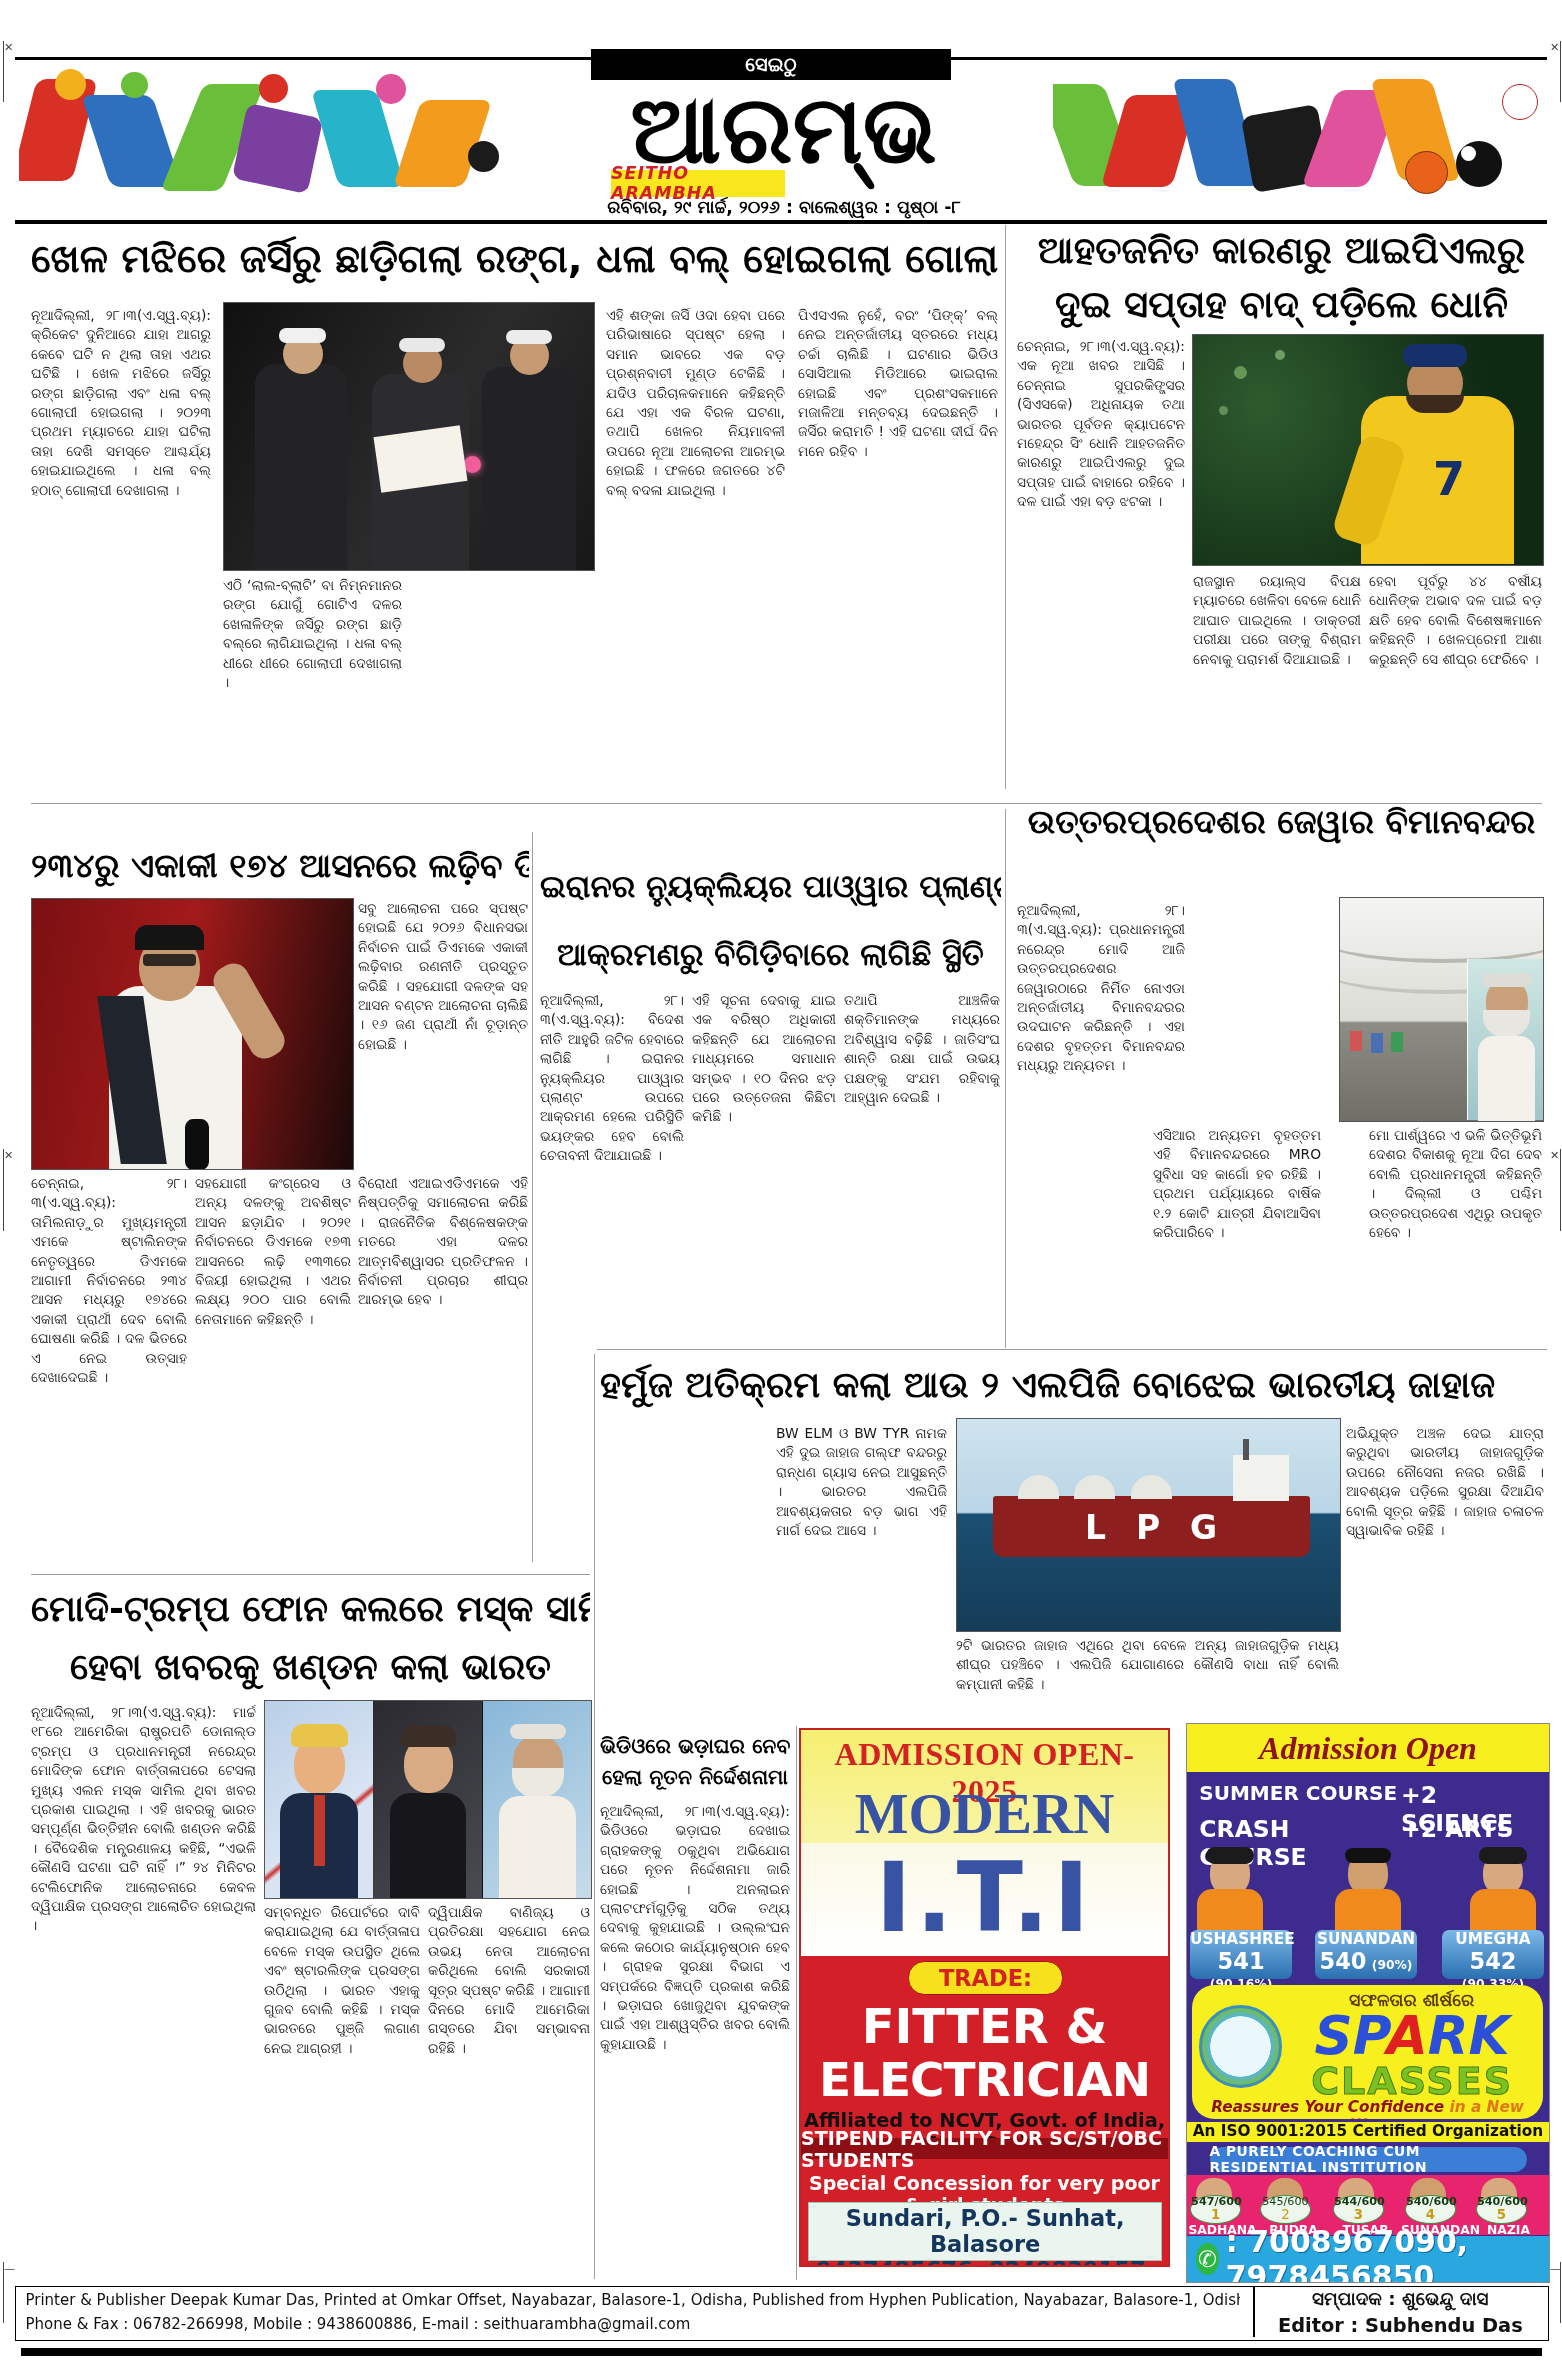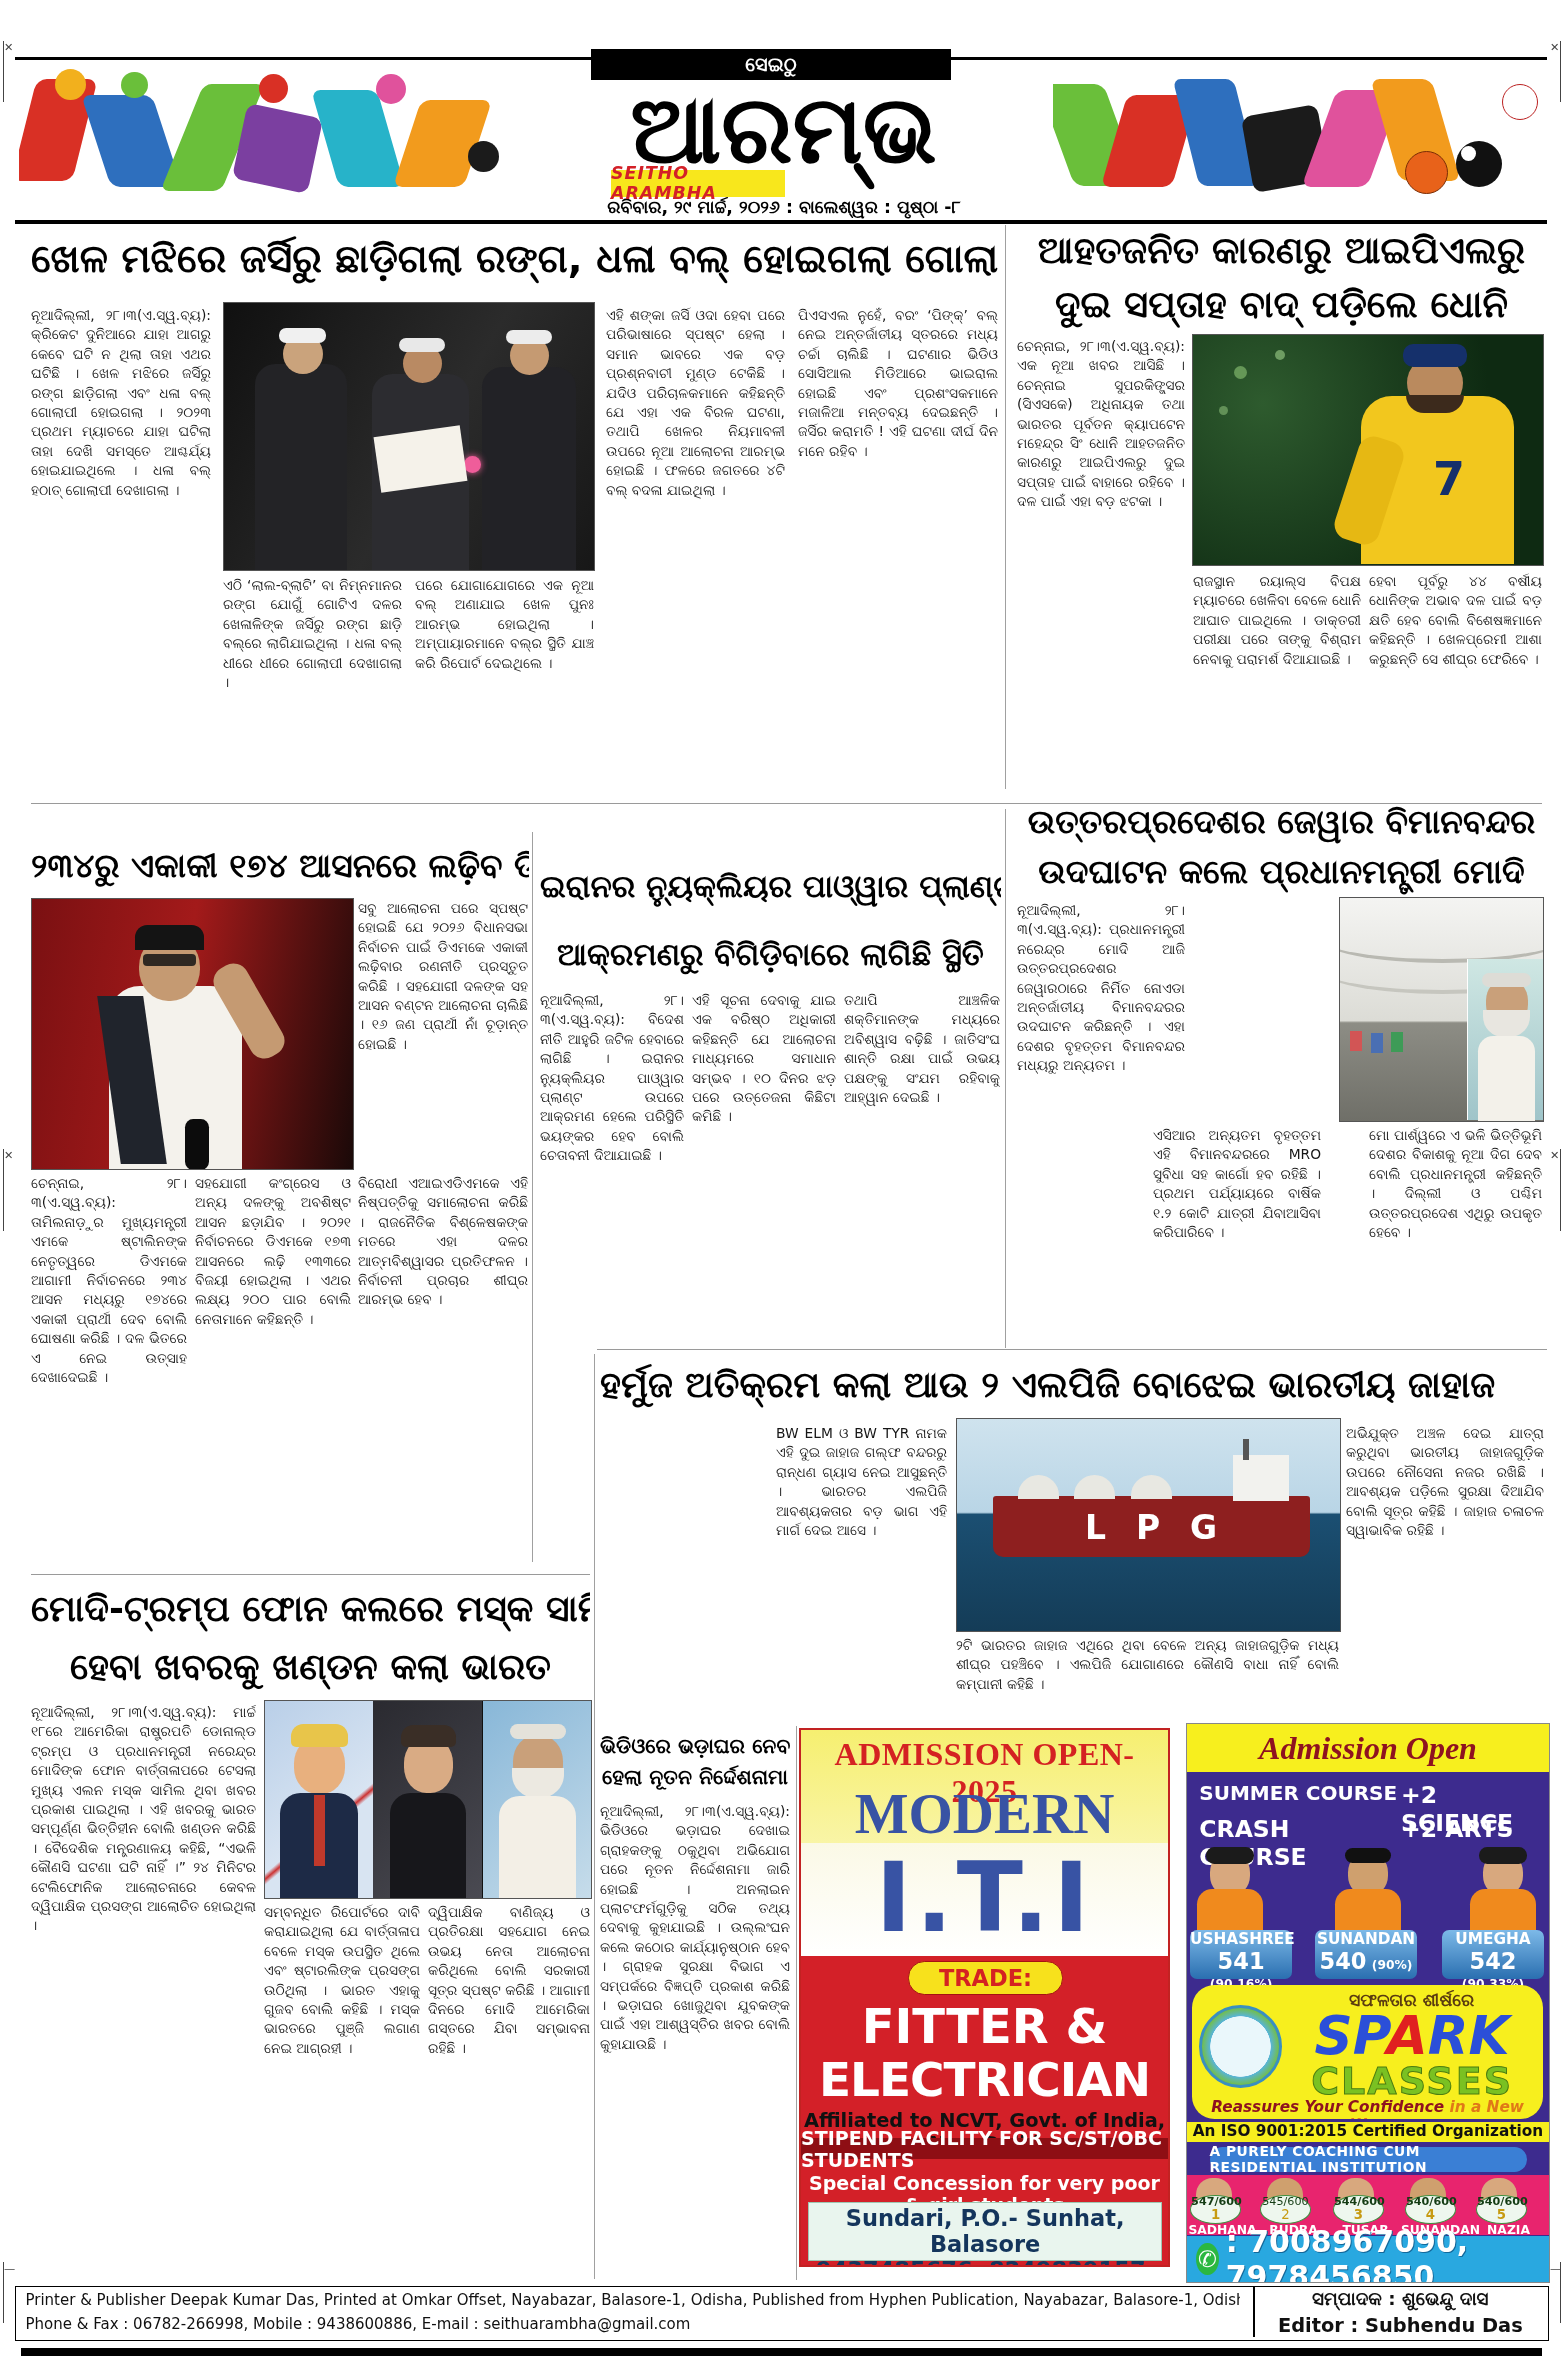--- a/index.html
+++ b/index.html
@@ -80,21 +80,20 @@
     <div class="shape" style="left:175px;top:35px;width:46px;height:14.3px;background:#e8e8e8;border-radius:7.1px;"></div>
     <div class="shape" style="left:258px;top:64px;width:94px;height:209px;background:#222226;border-radius:20.4px 20.4px 0 0;"></div>
     <div class="shape" style="left:286px;top:33px;width:39px;height:39px;background:#c59a72;border-radius:50%;"></div>
     <div class="shape" style="left:282px;top:27px;width:46px;height:14.3px;background:#ececec;border-radius:7.1px;"></div>
     <div class="shape" style="left:240px;top:153px;width:17.4px;height:17.4px;background:#ef5d9a;border-radius:50%;box-shadow:0 0 7.1px #ef5d9a;"></div>
     <div class="shape" style="left:153px;top:128px;width:87px;height:56px;background:#f5f2ea;transform:rotate(-8deg);"></div>
   </div>
 
   <div class="col" style="left:31px;top:306px;width:180px;height:486px;">ନୂଆଦିଲ୍ଲୀ, ୨୮।୩(ଏ.ସ୍ୱ.ବ୍ୟ): କ୍ରିକେଟ ଦୁନିଆରେ ଯାହା ଆଗରୁ କେବେ ଘଟି ନ ଥିଲା ତାହା ଏଥର ଘଟିଛି । ଖେଳ ମଝିରେ ଜର୍ସିରୁ ରଙ୍ଗ ଛାଡ଼ିଗଲା ଏବଂ ଧଳା ବଲ୍ ଗୋଲାପୀ ହୋଇଗଲା । ୨୦୨୩ ପ୍ରଥମ ମ୍ୟାଚରେ ଯାହା ଘଟିଲା ତାହା ଦେଖି ସମସ୍ତେ ଆଶ୍ଚର୍ଯ୍ୟ ହୋଇଯାଇଥିଲେ । ଧଳା ବଲ୍ ହଠାତ୍ ଗୋଲାପୀ ଦେଖାଗଲା ।</div>
   <div class="col" style="left:223px;top:576px;width:179px;height:216px;">ଏଠି ‘ଲାଲ-ବ୍ଲାଟି’ ବା ନିମ୍ନମାନର ରଙ୍ଗ ଯୋଗୁଁ ଗୋଟିଏ ଦଳର ଖେଳାଳିଙ୍କ ଜର୍ସିରୁ ରଙ୍ଗ ଛାଡ଼ି ବଲ୍‌ରେ ଲାଗିଯାଇଥିଲା । ଧଳା ବଲ୍ ଧୀରେ ଧୀରେ ଗୋଲାପୀ ଦେଖାଗଲା ।</div>
-  <div class="col" style="left:415px;top:576px;width:179px;height:216px;">ପରେ ଯୋଗାଯୋଗରେ ଏକ ନୂଆ ବଲ୍ ଅଣାଯାଇ ଖେଳ ପୁନଃ ଆରମ୍ଭ ହୋଇଥିଲା । ଅମ୍ପାୟାରମାନେ ବଲ୍‌ର ସ୍ଥିତି ଯାଞ୍ଚ କରି ରିପୋର୍ଟ ଦେଇଥିଲେ ।</div>
   <div class="col" style="left:606px;top:306px;width:179px;height:486px;">ଏହି ଶଙ୍କା ଜର୍ସି ଓଦା ହେବା ପରେ ପରିଭାଷାରେ ସ୍ପଷ୍ଟ ହେଲା । ସମାନ ଭାବରେ ଏକ ବଡ଼ ପ୍ରଶ୍ନବାଚୀ ମୁଣ୍ଡ ଟେକିଛି । ଯଦିଓ ପରିଚାଳକମାନେ କହିଛନ୍ତି ଯେ ଏହା ଏକ ବିରଳ ଘଟଣା, ତଥାପି ଖେଳର ନିୟମାବଳୀ ଉପରେ ନୂଆ ଆଲୋଚନା ଆରମ୍ଭ ହୋଇଛି । ଫଳରେ ଜଗତରେ ୪ଟି ବଲ୍ ବଦଳା ଯାଇଥିଲା ।</div>
   <div class="col" style="left:798px;top:306px;width:200px;height:486px;">ପିଏସଏଲ ନୁହେଁ, ବରଂ ‘ପିଙ୍କ୍’ ବଲ୍ ନେଇ ଅନ୍ତର୍ଜାତୀୟ ସ୍ତରରେ ମଧ୍ୟ ଚର୍ଚ୍ଚା ଚାଲିଛି । ଘଟଣାର ଭିଡିଓ ସୋସିଆଲ ମିଡିଆରେ ଭାଇରାଲ ହୋଇଛି ଏବଂ ପ୍ରଶଂସକମାନେ ମଜାଳିଆ ମନ୍ତବ୍ୟ ଦେଇଛନ୍ତି । ଜର୍ସିର କରାମତି ! ଏହି ଘଟଣା ଦୀର୍ଘ ଦିନ ମନେ ରହିବ ।</div>
 
   <div class="vrule" style="left:1005px;top:225px;height:564px;"></div>
 
   <div class="hl" style="left:1016px;top:226px;width:531px;height:51px;font-size:37px;line-height:50px;">ଆହତଜନିତ କାରଣରୁ ଆଇପିଏଲରୁ</div>
   <div class="hl" style="left:1016px;top:280px;width:531px;height:51px;font-size:37px;line-height:50px;">ଦୁଇ ସପ୍ତାହ ବାଦ୍ ପଡ଼ିଲେ ଧୋନି</div>
 
   <div class="photo" style="left:1192px;top:334px;width:350px;height:230px;background:radial-gradient(circle at 20% 30%,#2e5b2e,#0e2a12 70%);">
     <div class="shape" style="left:41px;top:31px;width:13.3px;height:13.3px;background:#7fb56b;border-radius:50%;opacity:.7;"></div>
@@ -135,21 +134,20 @@
 
   <div class="hl" style="left:540px;top:862px;width:461px;height:49px;font-size:31px;line-height:48px;">ଇରାନର ନ୍ୟୁକ୍ଲିୟର ପାଓ୍ୱାର ପ୍ଲାଣ୍ଟ ଉପରେ</div>
   <div class="hl" style="left:540px;top:930px;width:461px;height:49px;font-size:31px;line-height:48px;">ଆକ୍ରମଣରୁ ବିଗିଡ଼ିବାରେ ଲାଗିଛି ସ୍ଥିତି</div>
   <div class="col" style="left:540px;top:991px;width:144px;height:357px;">ନୂଆଦିଲ୍ଲୀ, ୨୮।୩(ଏ.ସ୍ୱ.ବ୍ୟ): ବିଦେଶ ନୀତି ଆହୁରି ଜଟିଳ ହେବାରେ ଲାଗିଛି । ଇରାନର ନ୍ୟୁକ୍ଲିୟର ପାଓ୍ୱାର ପ୍ଲାଣ୍ଟ ଉପରେ ଆକ୍ରମଣ ହେଲେ ପରିସ୍ଥିତି ଭୟଙ୍କର ହେବ ବୋଲି ଚେତାବନୀ ଦିଆଯାଇଛି ।</div>
   <div class="col" style="left:692px;top:991px;width:144px;height:357px;">ଏହି ସୂଚନା ଦେବାକୁ ଯାଇ ଏକ ବରିଷ୍ଠ ଅଧିକାରୀ କହିଛନ୍ତି ଯେ ଆଲୋଚନା ମାଧ୍ୟମରେ ସମାଧାନ ସମ୍ଭବ । ୧୦ ଦିନର ଝଡ଼ ପରେ ଉତ୍ତେଜନା କିଛିଟା କମିଛି ।</div>
   <div class="col" style="left:844px;top:991px;width:156px;height:357px;">ତଥାପି ଆଞ୍ଚଳିକ ଶକ୍ତିମାନଙ୍କ ମଧ୍ୟରେ ଅବିଶ୍ୱାସ ବଢ଼ିଛି । ଜାତିସଂଘ ଶାନ୍ତି ରକ୍ଷା ପାଇଁ ଉଭୟ ପକ୍ଷଙ୍କୁ ସଂଯମ ରହିବାକୁ ଆହ୍ୱାନ ଦେଇଛି ।</div>
 
   <div class="vrule" style="left:1005px;top:809px;height:539px;"></div>
 
   <div class="hl" style="left:1016px;top:798px;width:531px;height:49px;font-size:33px;line-height:48px;">ଉତ୍ତରପ୍ରଦେଶର ଜେୱାର ବିମାନବନ୍ଦର</div>
-  <div class="hl" style="left:1016px;top:848px;width:531px;height:49px;font-size:33px;line-height:48px;">ଉଦଘାଟନ କଲେ ପ୍ରଧାନମନ୍ତ୍ରୀ ମୋଦି</div>
 
   <div class="photo" style="left:1339px;top:897px;width:203px;height:223px;background:linear-gradient(#f4f4f2 0%,#dcdcd6 55%,#8d8d85 56%,#6f6f68 100%);">
     <div class="shape" style="left:-20.4px;top:15.3px;width:245px;height:46px;border-bottom:4.1px solid #b9b9b2;border-radius:50%;"></div>
     <div class="shape" style="left:-20.4px;top:46px;width:245px;height:46px;border-bottom:4.1px solid #c6c6bf;border-radius:50%;"></div>
     <div class="shape" style="left:10.2px;top:133px;width:12.3px;height:20.4px;background:#d25555;"></div>
     <div class="shape" style="left:31px;top:135px;width:12.3px;height:20.4px;background:#4a6fb3;"></div>
     <div class="shape" style="left:51px;top:134px;width:12.3px;height:20.4px;background:#3e9b57;"></div>
     <div class="shape" style="left:127px;top:61px;width:77px;height:161px;background:linear-gradient(#cfe7e3,#9fc4c9);border-left:1.5px solid #fff;">
       <div class="shape" style="left:18px;top:20.4px;width:42px;height:47px;background:#c9a07a;border-radius:46%;"></div>
       <div class="shape" style="left:15.3px;top:51px;width:47px;height:26.6px;background:#e8e6e0;border-radius:0 0 20.4px 20.4px;"></div>

